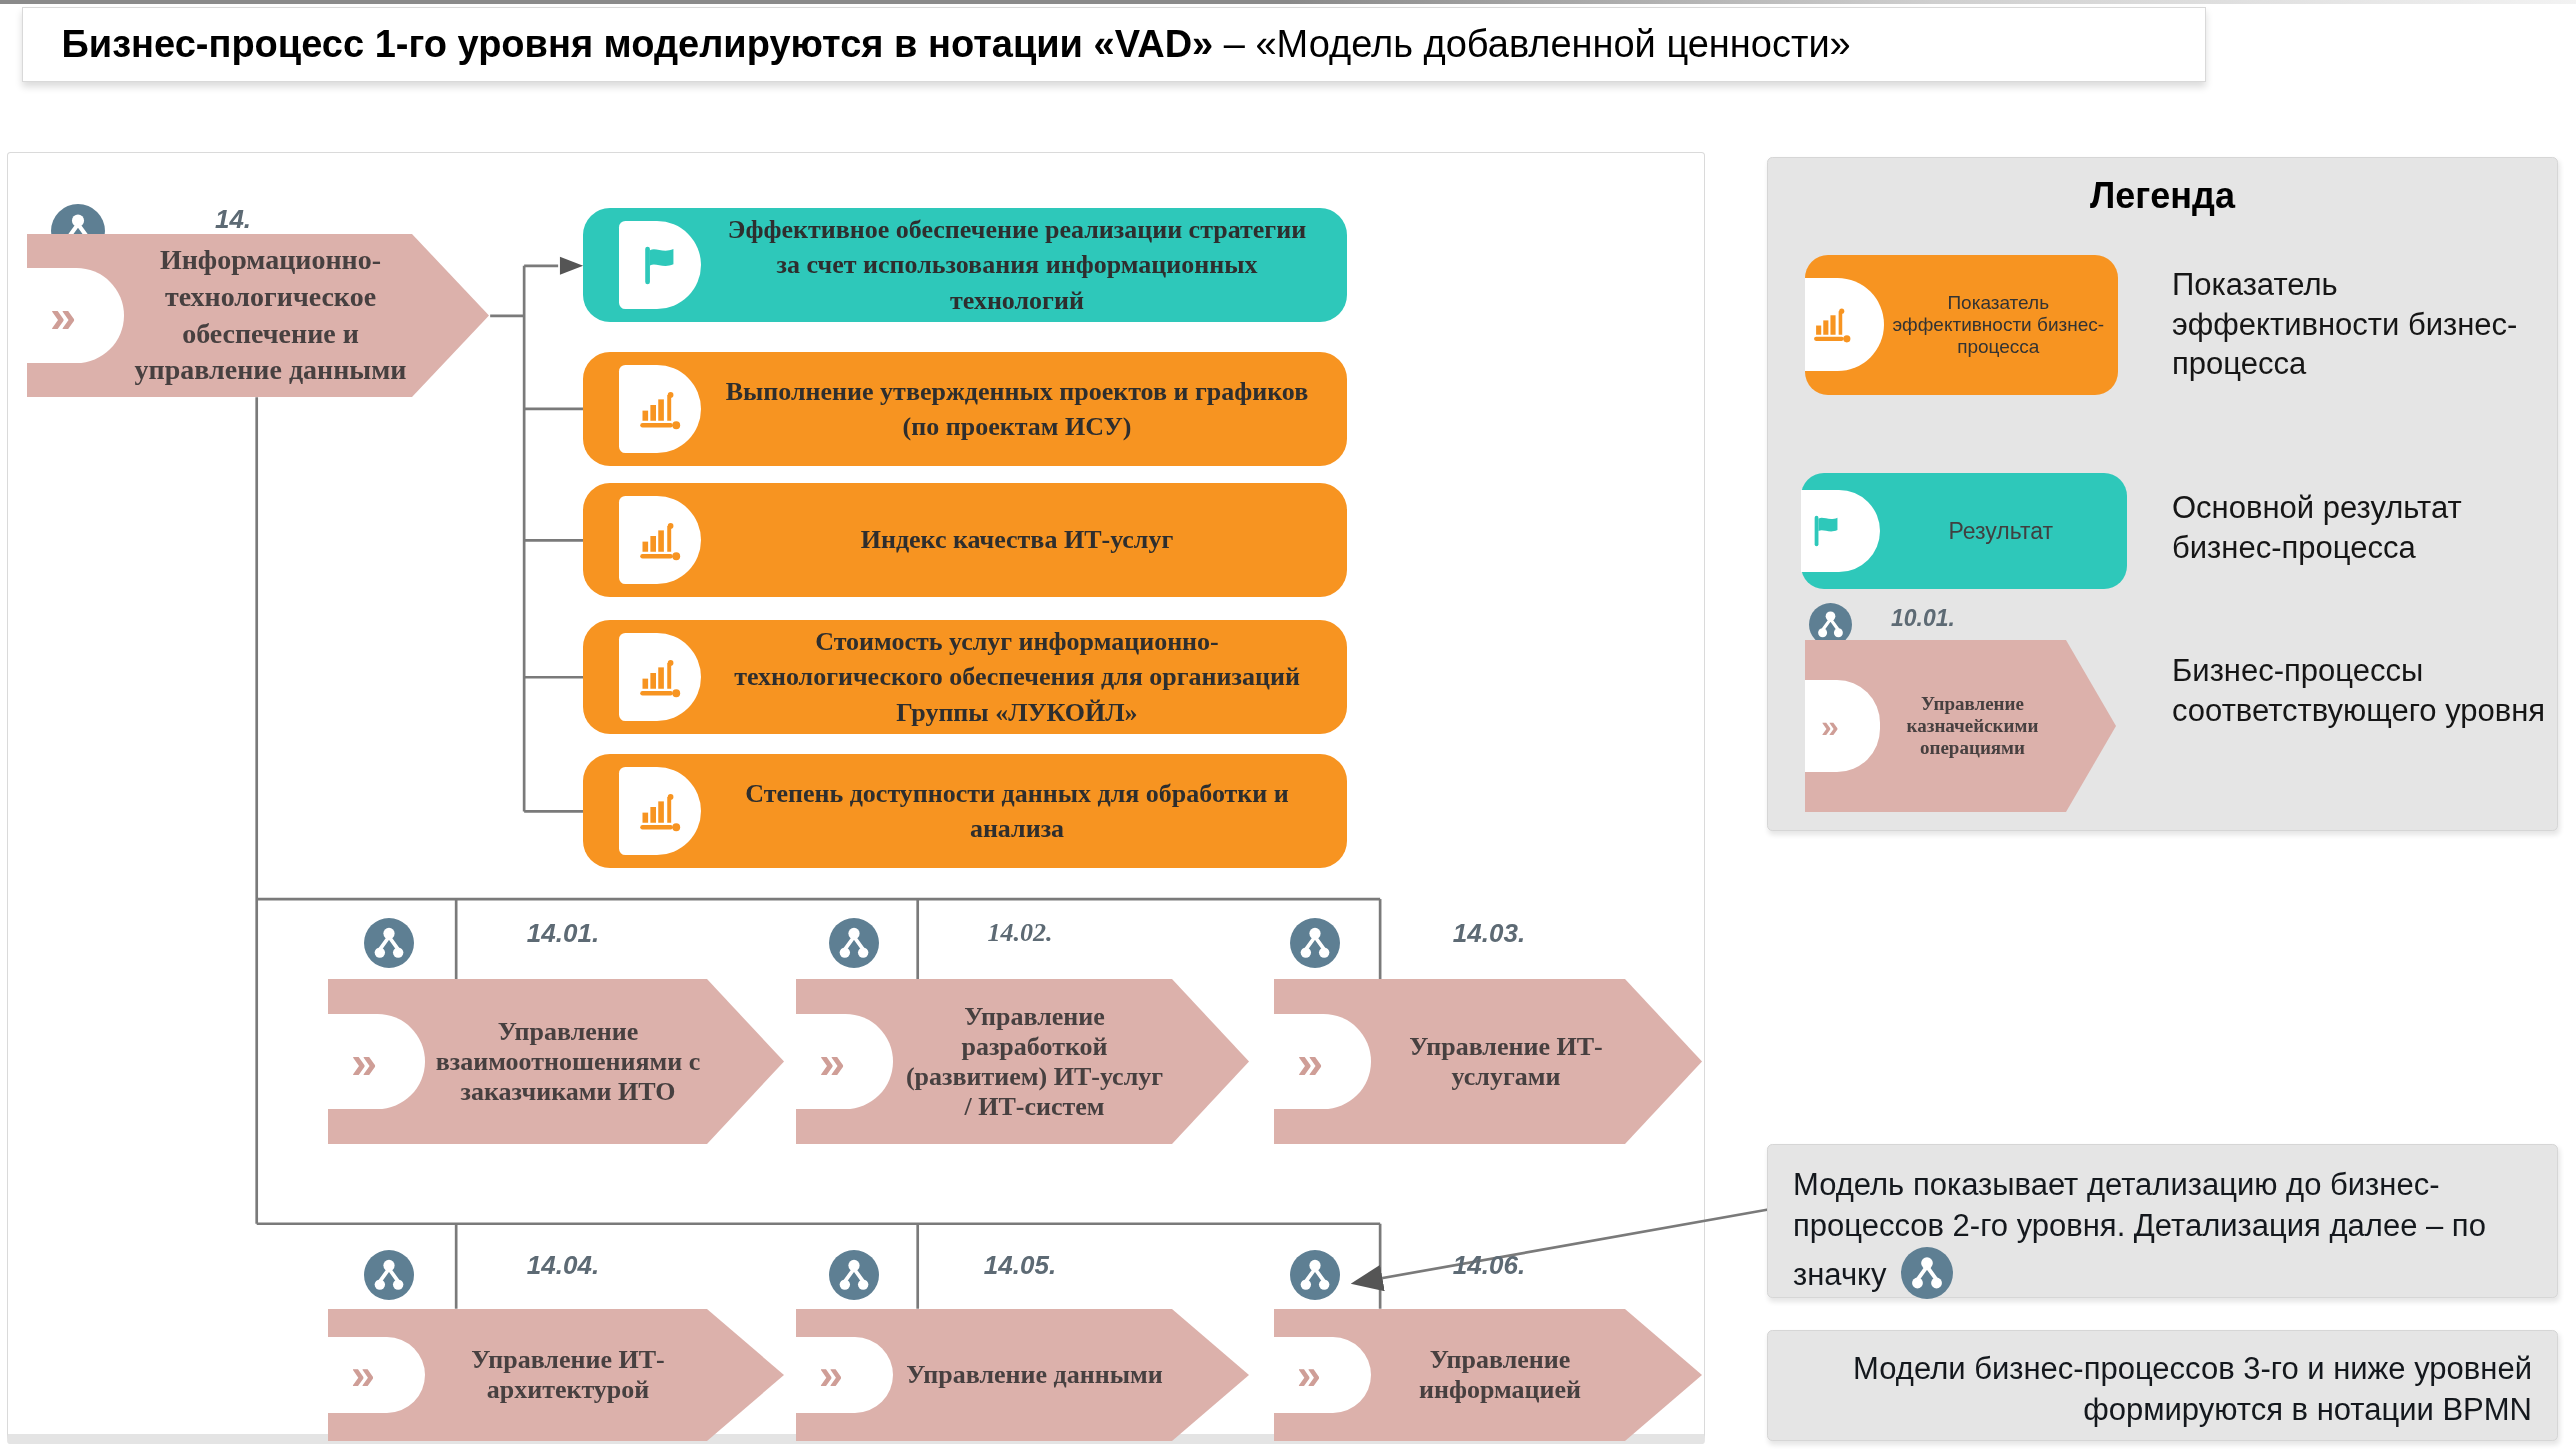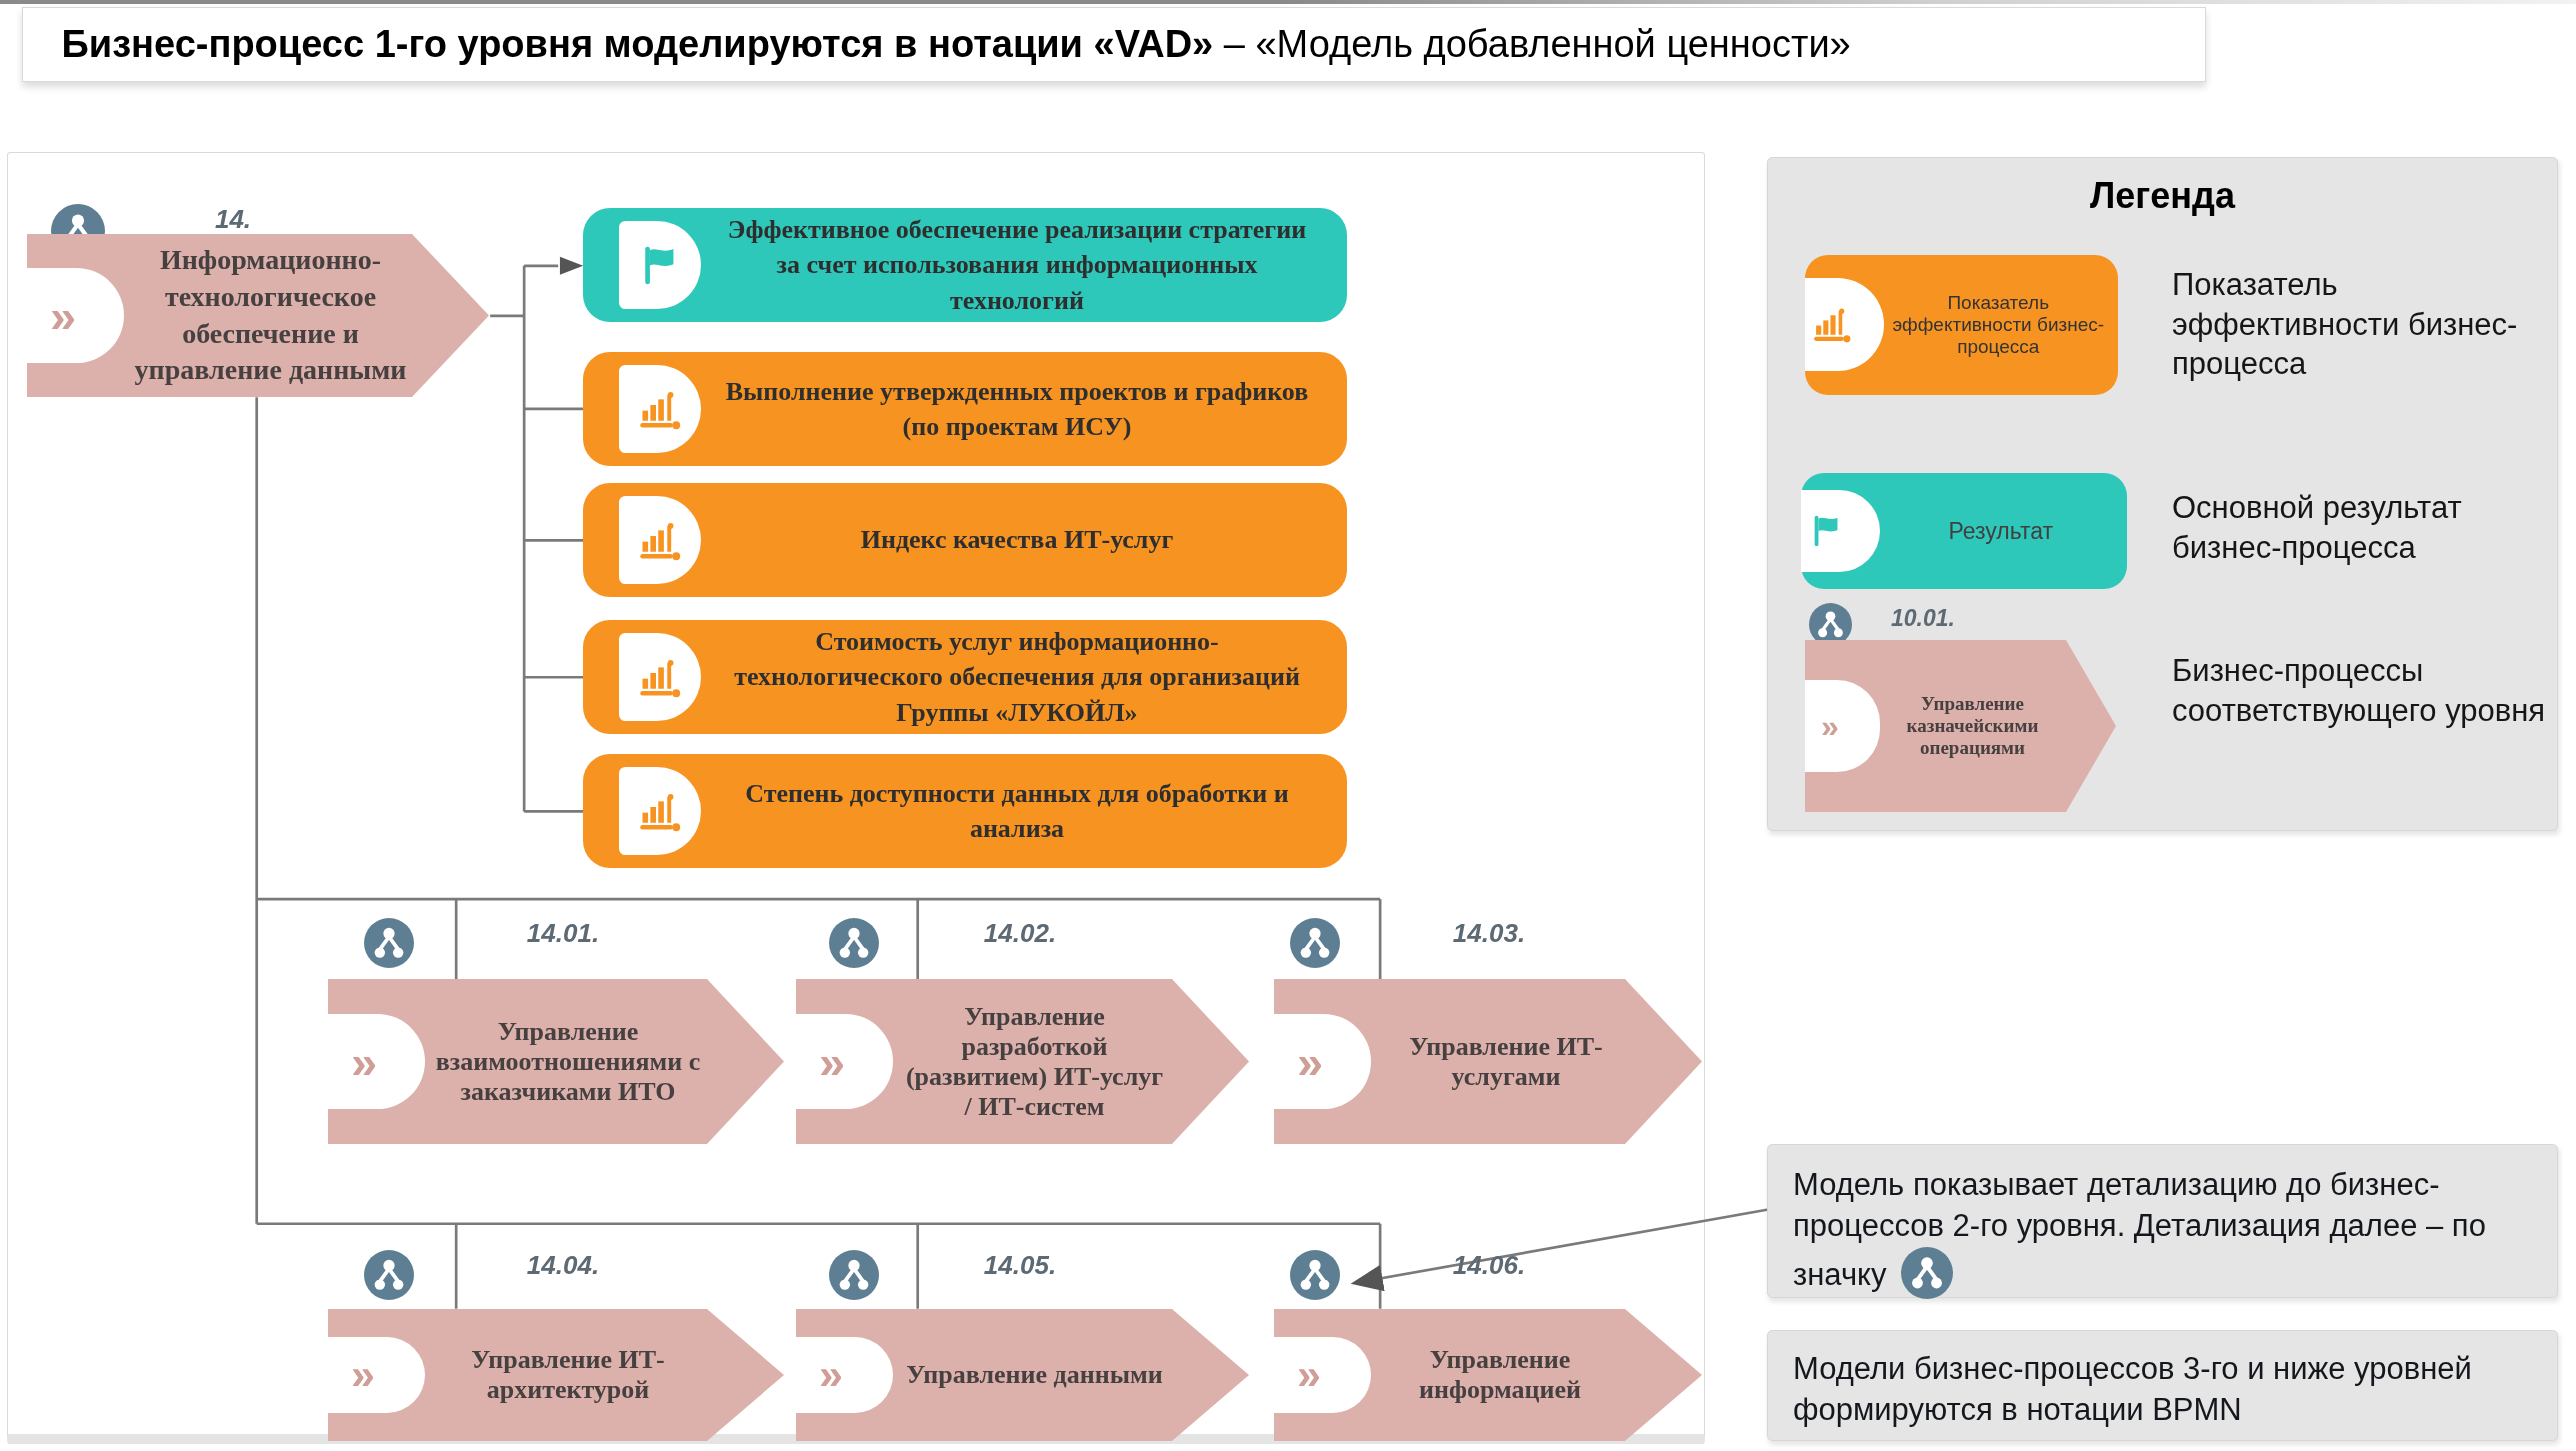--- a/index.html
+++ b/index.html
@@ -181,21 +181,21 @@
         <rect x="26" y="7" width="3.5" height="23" fill="#f79421"></rect>
         <circle cx="29" cy="7" r="2.5" fill="#f79421"></circle>
         <rect x="2" y="32" width="29" height="4" rx="2" fill="#f79421"></rect>
         <circle cx="34" cy="34" r="3.5" fill="#f79421"></circle>
       </svg>
   </div>
   <div class="restext">Степень доступности данных для обработки и анализа</div>
 </div>
 
 <div class="abs numlabel" style="left:487px;top:918px;">14.01.</div>
-<div class="abs numlabel" style="left:944px;top:918px;">14.02.</div>
+<div class="abs numlabel" style="left:944px;top:918px;font-family:Liberation Serif, serif;">14.02.</div>
 <div class="abs numlabel" style="left:1413px;top:918px;">14.03.</div>
 
 <div class="abs gicon" style="left:364px;top:918px;">
   <svg width="50" height="50" viewBox="0 0 24 24">
       <circle cx="12" cy="12" r="12" fill="#5e7f93"></circle>
       <circle cx="12" cy="7.4" r="2.7" fill="#fff"></circle>
       <path d="M12 9 L7.8 14.8 M12 9 L16.2 14.8" stroke="#fff" stroke-width="1.8"></path>
       <circle cx="7.6" cy="16.6" r="2.5" fill="#fff"></circle>
       <circle cx="16.4" cy="16.6" r="2.5" fill="#fff"></circle>
     </svg>
@@ -339,16 +339,16 @@
 
 <div class="panel" style="left:1767px;top:1144px;width:791px;height:154px;padding:19.7px 25px;">
   <span class="notetext">Модель показывает детализацию до бизнес-процессов 2-го уровня. Детализация далее – по значку</span><span class="inline-icon"><svg width="52" height="52" viewBox="0 0 24 24">
         <circle cx="12" cy="12" r="12" fill="#5e7f93"></circle>
         <circle cx="12" cy="7.4" r="2.7" fill="#fff"></circle>
         <path d="M12 9 L7.8 14.8 M12 9 L16.2 14.8" stroke="#fff" stroke-width="1.8"></path>
         <circle cx="7.6" cy="16.6" r="2.5" fill="#fff"></circle>
         <circle cx="16.4" cy="16.6" r="2.5" fill="#fff"></circle>
       </svg></span>
 </div>
-<div class="panel" style="left:1767px;top:1330px;width:791px;height:111px;padding:18px 25px;">
+<div class="panel" style="left:1767px;top:1330px;width:791px;height:111px;padding:18px 25px;text-align:right;">
   <span class="notetext">Модели бизнес-процессов 3-го и ниже уровней формируются в нотации BPMN</span>
 </div>
 
 
 </body></html>

